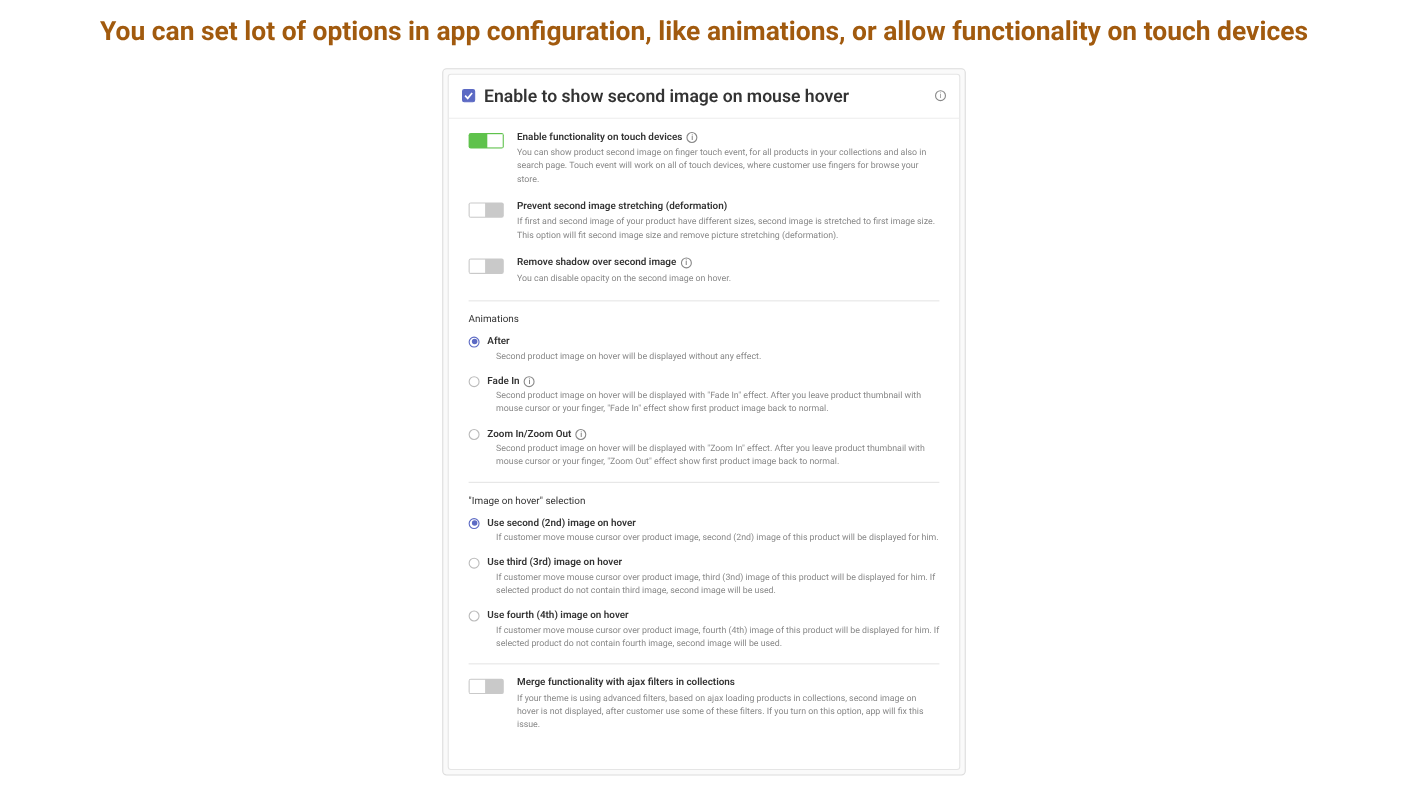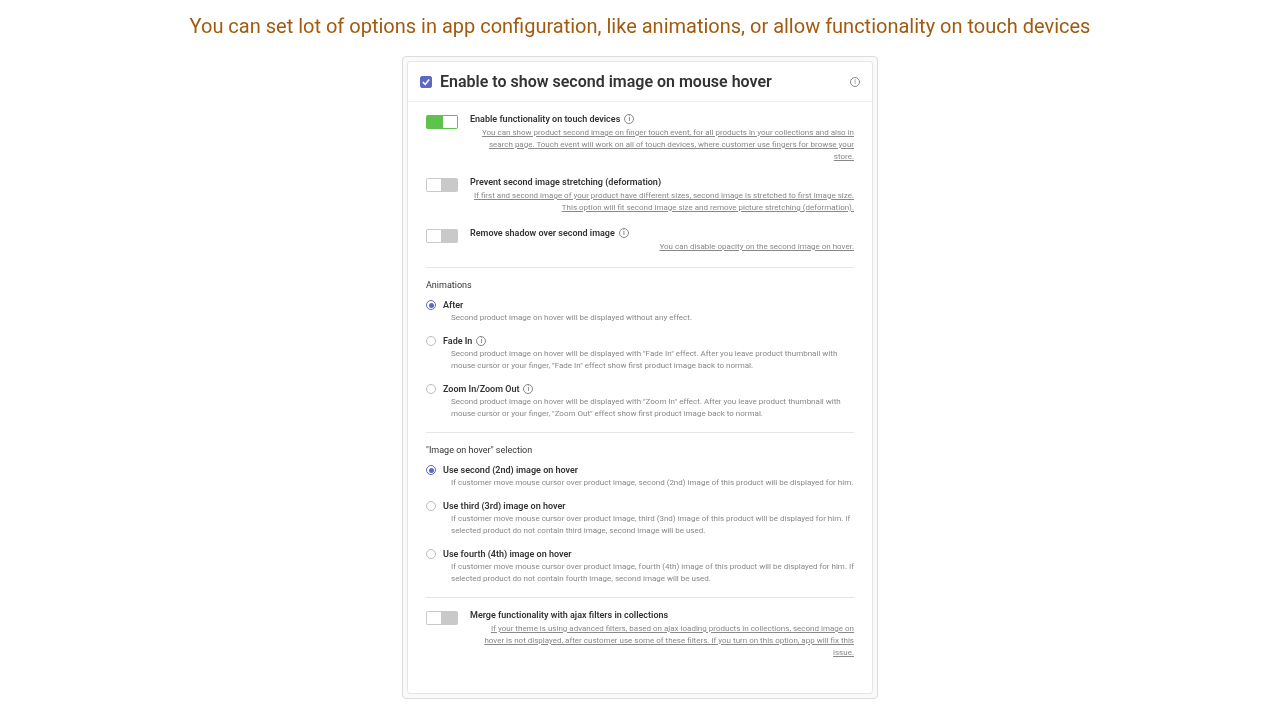--- a/index.html
+++ b/index.html
@@ -1,36 +1,36 @@
 <!DOCTYPE html>
 <html><head>
 <meta charset="utf-8">
 <style>
 * { box-sizing: border-box; margin: 0; padding: 0; }
 body { font-family: -apple-system, BlinkMacSystemFont, "Segoe UI", Roboto, sans-serif; background: #fff; width: 1280px; height: 720px; overflow: hidden; }
-.headline { text-align: center; color: #a15a0e; font-size: 20px; font-weight: 400; line-height: 1.4; padding: 12px 64px 16px; }
+.headline { text-align: center; color: #a15a0e; font-size: 24px; font-weight: 700; line-height: 1.4; padding: 12px 64px 16px; }
 .panel { width: 476px; margin: 0 auto; border: 1px solid #dcdcdc; border-radius: 4px; background: #fafafa; }
 .card { background: #fff; border: 1px solid #e5e5e5; border-radius: 3px; margin: 4px; }
 .card-header { display: flex; align-items: center; padding: 10px 12px; border-bottom: 1px solid #eee; }
 .checkbox { width: 12px; height: 12px; border: 1.5px solid #5c6ac4; border-radius: 2px; display: flex; align-items: center; justify-content: center; margin-right: 8px; flex-shrink: 0; }
 .checkbox.checked { background: #5c6ac4; }
 .checkbox.checked svg { width: 8px; height: 8px; }
 .card-title { font-size: 16px; font-weight: 600; color: #333; flex: 1; }
 .info-icon { width: 10px; height: 10px; border: 1px solid #888; border-radius: 50%; display: flex; align-items: center; justify-content: center; font-size: 7px; color: #888; margin-left: 4px; flex-shrink: 0; }
 .card-body { padding: 12px 18px; }
 .toggle-row { display: flex; margin-bottom: 14px; }
 .toggle { width: 32px; height: 14px; border-radius: 2px; position: relative; flex-shrink: 0; margin-right: 12px; margin-top: 1px; }
 .toggle.on { background: #5fc24c; }
 .toggle.off { background: #c9c9c9; }
 .toggle-knob { position: absolute; width: 14px; height: 12px; background: #fff; top: 1px; }
 .toggle.on .toggle-knob { right: 1px; }
 .toggle.off .toggle-knob { left: 1px; }
-.toggle-content { flex: 1; text-align: right; }
+.toggle-content { flex: 1; }
 .toggle-label { font-size: 9px; font-weight: 600; color: #333; display: flex; align-items: center; margin-bottom: 3px; }
-.toggle-desc { font-size: 8px; color: #888; line-height: 1.5; text-decoration: underline; }
+.toggle-desc { font-size: 8px; color: #888; line-height: 1.5; }
 .divider { height: 1px; background: #e5e5e5; margin: 6px 0 12px; }
 .section-title { font-size: 9px; font-weight: 400; color: #333; margin-bottom: 10px; }
 .radio-row { margin-bottom: 12px; }
 .radio-head { display: flex; align-items: center; margin-bottom: 2px; }
 .radio { width: 10px; height: 10px; border: 1.5px solid #5c6ac4; border-radius: 50%; margin-right: 7px; display: flex; align-items: center; justify-content: center; flex-shrink: 0; }
 .radio.unchecked { border-color: #bbb; }
 .radio.checked::after { content: ""; width: 5px; height: 5px; background: #5c6ac4; border-radius: 50%; }
 .radio-label { font-size: 9px; font-weight: 600; color: #333; display: flex; align-items: center; }
 .radio-desc { font-size: 8px; color: #888; line-height: 1.5; margin-left: 25px; }
 </style>

